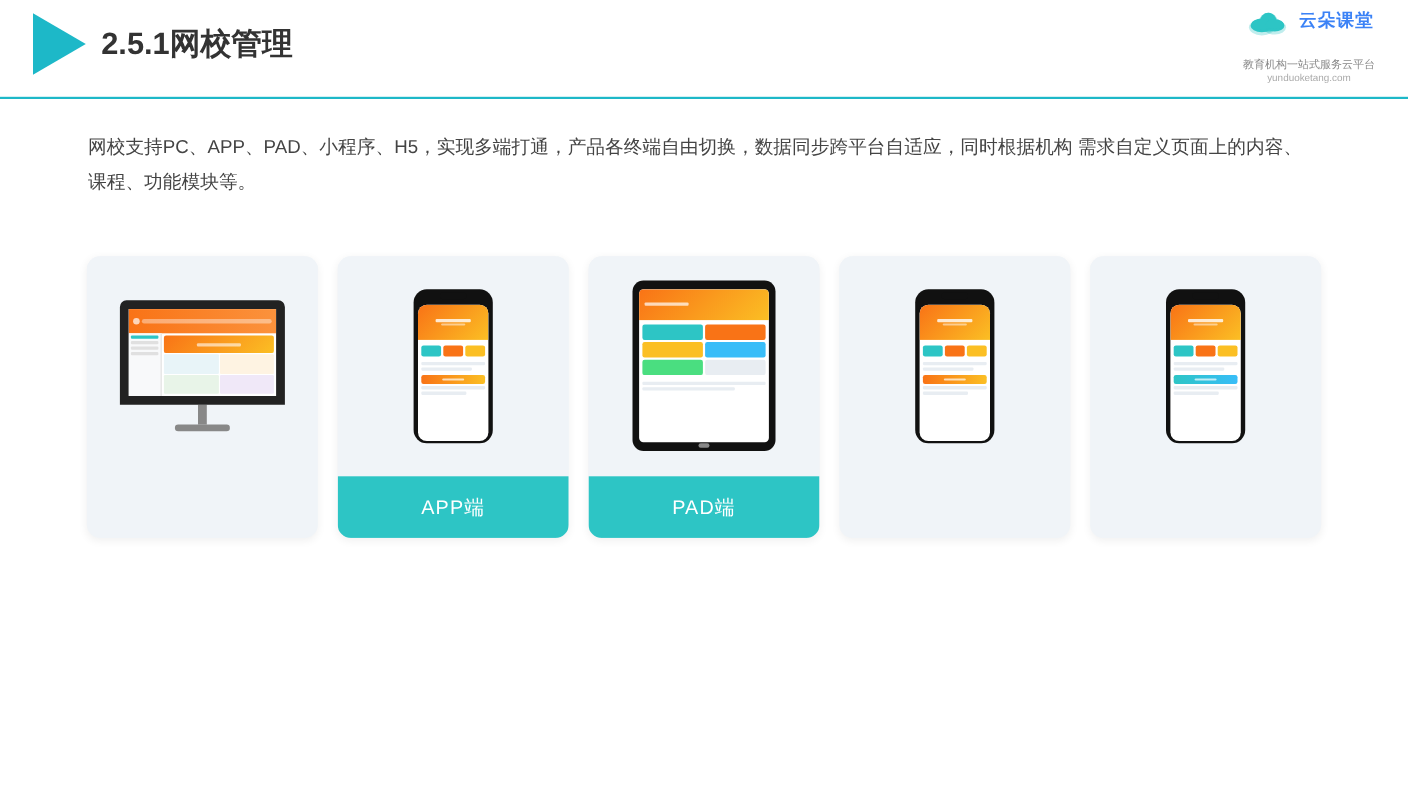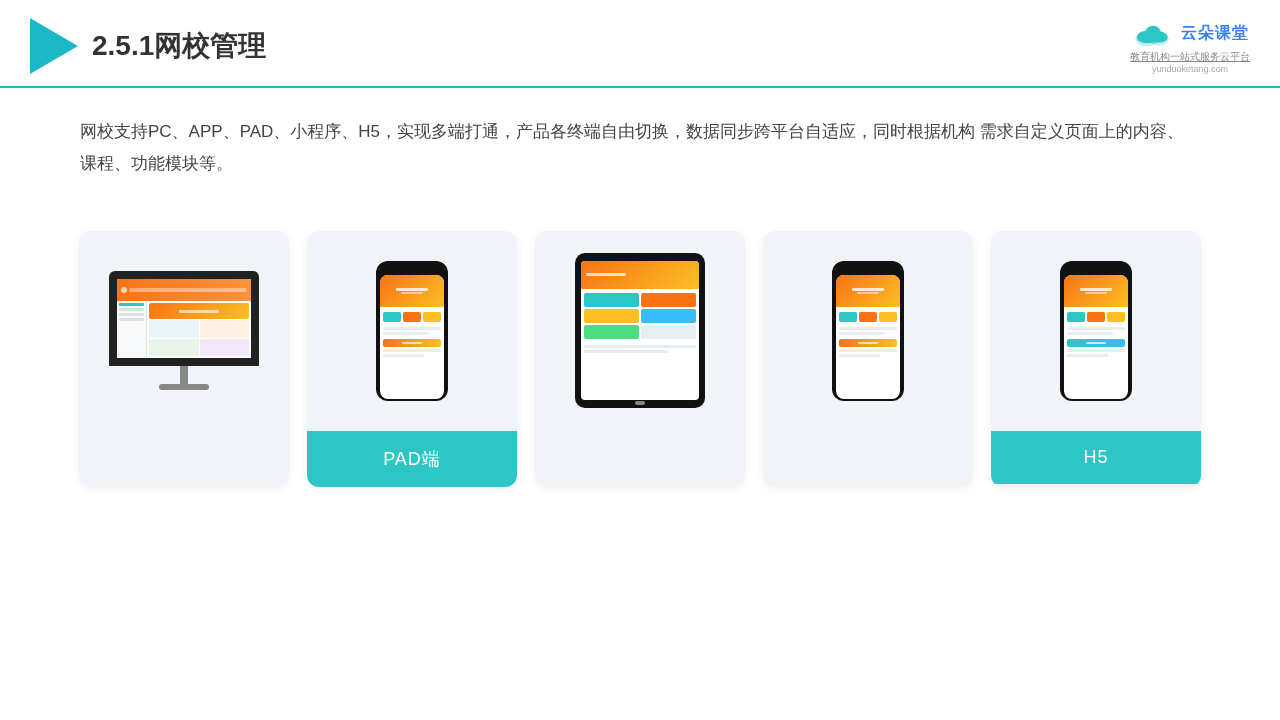--- a/index.html
+++ b/index.html
@@ -10,21 +10,21 @@
       font-family: 'Microsoft YaHei', 'PingFang SC', sans-serif;
       overflow: hidden;
       position: relative;
     }
 
     
     .header {
       display: flex;
       align-items: center;
       justify-content: space-between;
-      padding: 18px 30px 0 30px;
+      padding: 4px 30px 0 30px;
       border-bottom: 2px solid #1db8c8;
       padding-bottom: 12px;
     }
     .header-left {
       display: flex;
       align-items: center;
       gap: 14px;
     }
     .logo-triangle {
       width: 0;
@@ -55,22 +55,21 @@
     .brand-name {
       font-size: 16px;
       color: #3b82f6;
       font-weight: bold;
       letter-spacing: 1px;
     }
     .brand-sub {
       font-size: 10px;
       color: #888;
       text-align: left;
-      margin-top: 2px;
-      text-decoration: underline;
+      margin-top: 18px;
     }
     .brand-url {
       font-size: 9px;
       color: #aaa;
     }
 
     
     .description {
       padding: 28px 80px 10px 80px;
       font-size: 17px;
@@ -294,21 +293,21 @@
               <div style="height:8px;background:linear-gradient(90deg,#f97316,#fbbf24);border-radius:2px;margin-top:2px;display:flex;align-items:center;justify-content:center;">
                 <div style="width:20px;height:2px;background:rgba(255,255,255,0.7);border-radius:1px;"></div>
               </div>
               <div style="height:3px;background:#e8edf2;border-radius:1px;"></div>
               <div style="height:3px;background:#e8edf2;border-radius:1px;width:70%;"></div>
             </div>
           </div>
         </div>
       </div>
     </div>
-    <div class="card-label">PAD端</div>
+    <div class="card-label">APP端</div>
   </div>
 
   <div class="card">
     <div class="card-image-area">
       <div style="position:relative;">
         <div class="tablet-body">
           <div class="tablet-screen">
             <div style="height:20%;background:linear-gradient(135deg,#f97316,#fbbf24);display:flex;align-items:center;padding:3px 5px;">
               <div style="width:40px;height:3px;background:rgba(255,255,255,0.7);border-radius:1px;"></div>
             </div>
@@ -322,20 +321,21 @@
             </div>
             <div style="padding:3px;display:flex;flex-direction:column;gap:2px;">
               <div style="height:3px;background:#e8edf2;border-radius:1px;"></div>
               <div style="height:3px;background:#e8edf2;border-radius:1px;width:75%;"></div>
             </div>
           </div>
           <div class="tablet-btn"></div>
         </div>
       </div>
     </div>
+    <div class="card-label">PAD端</div>
   </div>
 
   <div class="card">
     <div class="card-image-area">
       <div class="phone-mockup">
         <div class="phone-body">
           <div class="phone-notch"></div>
           <div style="width:100%;height:100%;background:#fff;border-radius:8px;overflow:hidden;margin-top:6px;">
             <div style="height:26%;background:linear-gradient(135deg,#f97316,#fbbf24);display:flex;align-items:center;justify-content:center;flex-direction:column;gap:1px;">
               <div style="width:32px;height:3px;background:rgba(255,255,255,0.8);border-radius:1px;"></div>
@@ -382,16 +382,15 @@
               <div style="height:8px;background:linear-gradient(90deg,#2dc5c5,#38bdf8);border-radius:2px;margin-top:2px;display:flex;align-items:center;justify-content:center;">
                 <div style="width:20px;height:2px;background:rgba(255,255,255,0.7);border-radius:1px;"></div>
               </div>
               <div style="height:3px;background:#e8edf2;border-radius:1px;"></div>
               <div style="height:3px;background:#e8edf2;border-radius:1px;width:70%;"></div>
             </div>
           </div>
         </div>
       </div>
     </div>
-    <div class="card-label">H5</div>
   </div>
 
 </div>
 
 </body></html>

